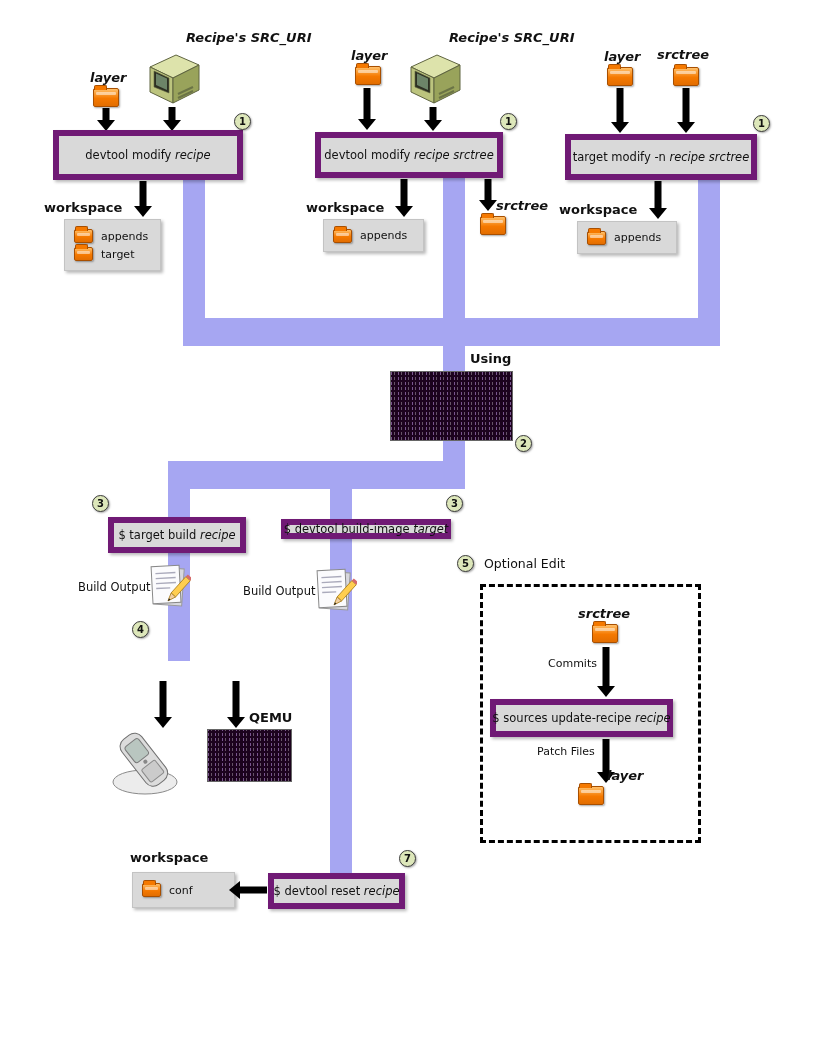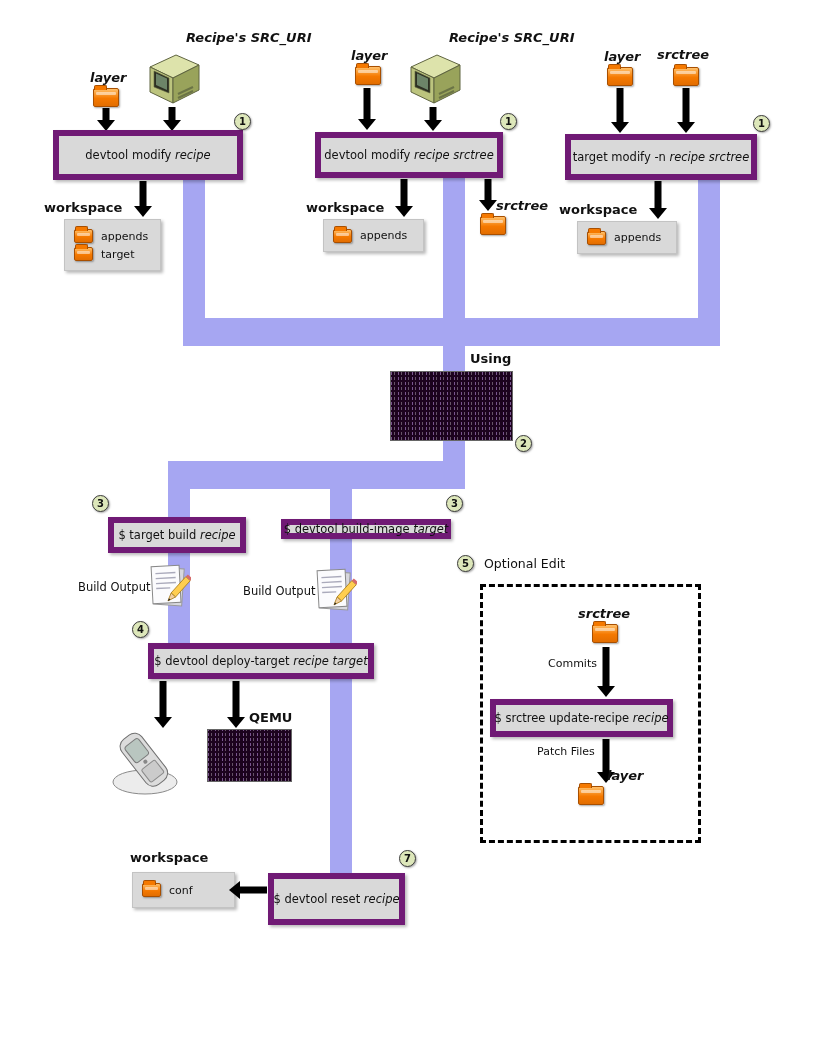--- a/index.html
+++ b/index.html
@@ -193,21 +193,20 @@
       <g transform="rotate(42 27 28)">
         <rect x="24" y="10" width="6" height="22" fill="#ffce4f" stroke="#a87d1b" stroke-width="0.8"></rect>
         <polygon points="24,32 30,32 27,40" fill="#f2cfa0" stroke="#a87d1b" stroke-width="0.8"></polygon>
         <polygon points="26,37.4 28,37.4 27,40" fill="#222"></polygon>
         <rect x="24" y="7" width="6" height="3" fill="#d66a6a"></rect>
       </g>
     </svg>
   </span>
 
   <div class="badge" style="left:132px;top:621px">4</div>
-  <div class="cmdbox" style="left:148px;top:643px;width:226px;height:36px"><span>$ devtool deploy-target </span><i>recipe target</i></div>
   <div class="arrow down" style="left:154px;top:681px;height:47px">
       <div class="shaft"></div>
       <div class="head"></div>
     </div>
   <div class="arrow down" style="left:227px;top:681px;height:47px">
       <div class="shaft"></div>
       <div class="head"></div>
     </div>
   <span class="icon" style="left:108px;top:726px">
     <svg width="74" height="72" viewBox="0 0 74 72">
@@ -226,36 +225,36 @@
   <div class="badge" style="left:457px;top:555px">5</div>
   <div class="note" style="left:484px;top:556px;font-size:12.5px">Optional Edit</div>
   <div class="dashedbox" style="left:480px;top:584px;width:221px;height:259px"></div>
   <div class="lbl it" style="left:578px;top:606px">srctree</div>
   <span class="folder fabs" style="left:592px;top:624px"></span>
   <div class="arrow down" style="left:597px;top:647px;height:50px">
       <div class="shaft"></div>
       <div class="head"></div>
     </div>
   <div class="note" style="left:548px;top:656px;font-size:11px">Commits</div>
-  <div class="cmdbox" style="left:490px;top:699px;width:183px;height:38px"><span>$ srctree update-recipe </span><i>recipe</i></div>
+  <div class="cmdbox" style="left:490px;top:699px;width:183px;height:38px"><span>$ sources update-recipe </span><i>recipe</i></div>
   <div class="arrow down" style="left:597px;top:739px;height:44px">
       <div class="shaft"></div>
       <div class="head"></div>
     </div>
   <div class="note" style="left:537px;top:744px;font-size:11px">Patch Files</div>
   <div class="lbl it" style="left:607px;top:768px">layer</div>
   <span class="folder fabs" style="left:578px;top:786px"></span>
 
   <div class="lbl" style="left:130px;top:850px">workspace</div>
   <div class="wsbox" style="left:132px;top:872px;width:103px;height:36px">
     <div class="wsrow">
         <span class="folder sm"></span>
         <span>conf</span>
       </div>
   </div>
   <div class="arrow left" style="left:229px;top:881px;width:38px">
       <div class="shaft"></div>
       <div class="head"></div>
     </div>
-  <div class="cmdbox" style="left:268px;top:873px;width:137px;height:52px"><span>$ devtool reset </span><i>recipe</i></div>
+  <div class="cmdbox" style="left:268px;top:873px;width:137px;height:36px"><span>$ devtool reset </span><i>recipe</i></div>
   <div class="badge" style="left:399px;top:850px">7</div>
 
 </div>
 
 </body></html>

